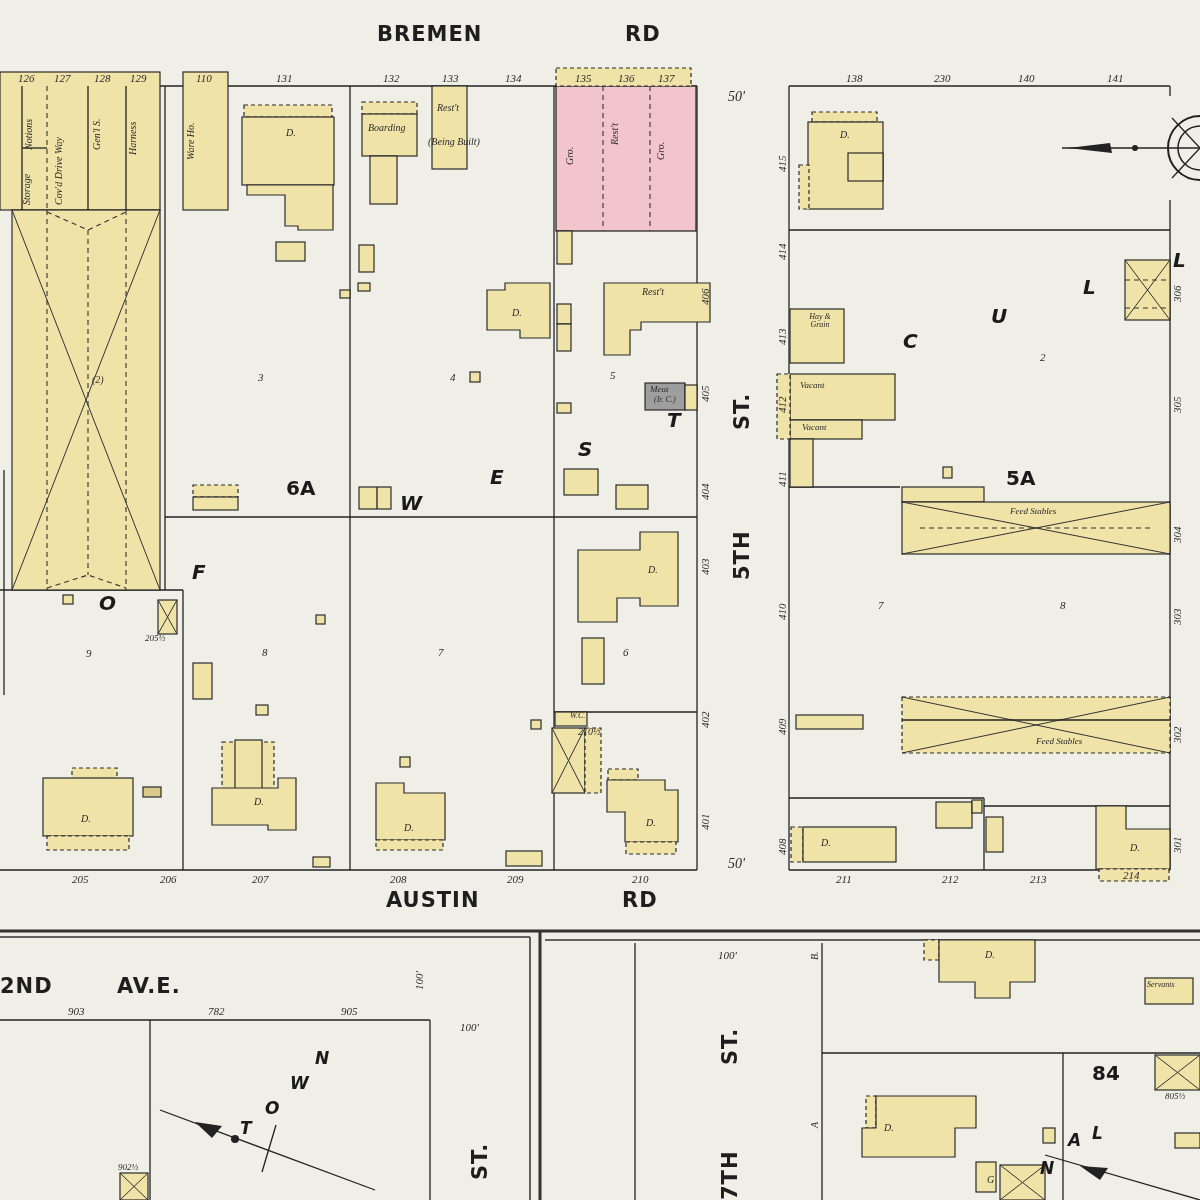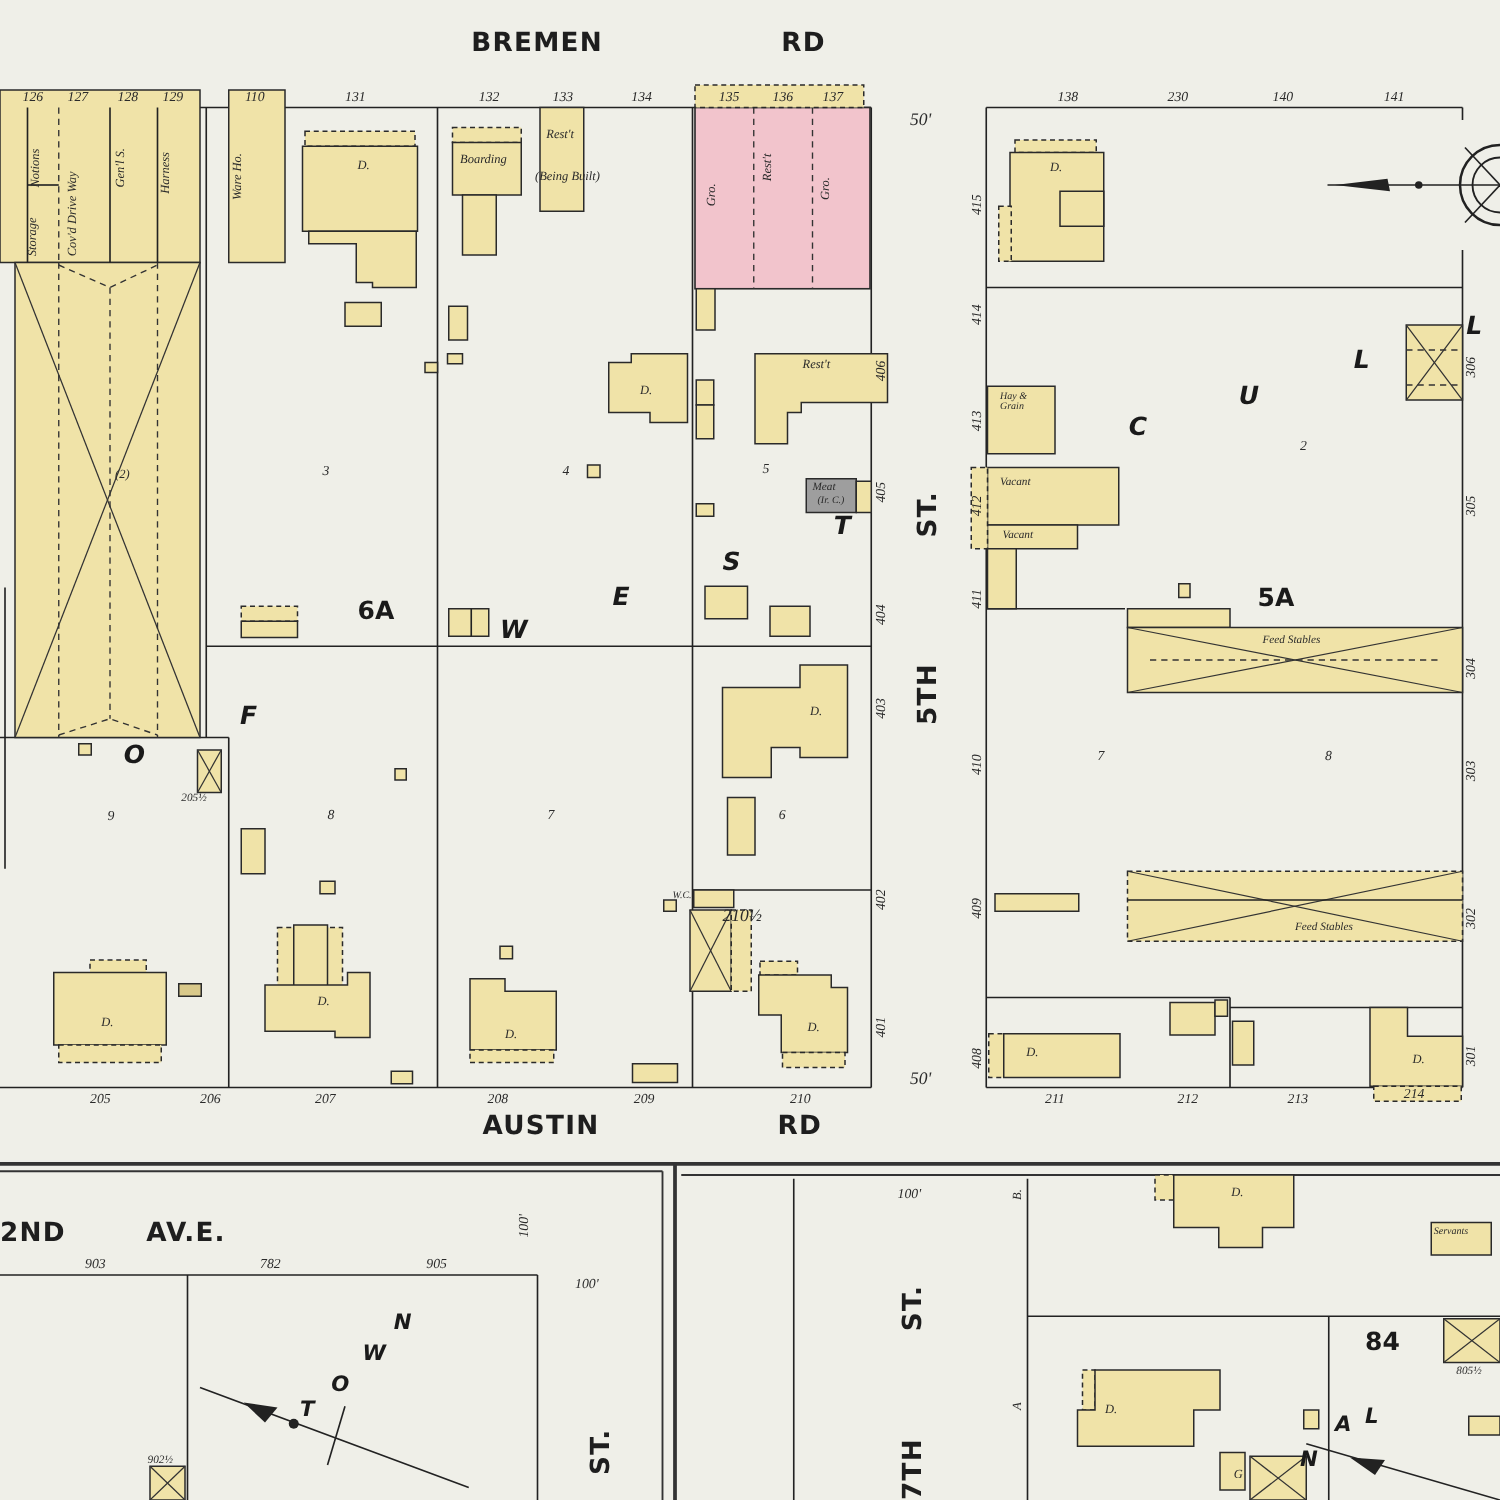--- a/index.html
+++ b/index.html
@@ -1,17 +1,17 @@
 <!DOCTYPE html>
 <html><head>
 <meta charset="utf-8">
 <style>
   html,body{margin:0;padding:0;}
   body{width:1200px;height:1200px;background:#efefe8;position:relative;overflow:hidden;font-family:"Liberation Sans",sans-serif;color:#1c1c1c;}
-  .map{position:absolute;left:0;top:0;width:1200px;height:860px;}
+  .map{position:absolute;left:0;top:0;width:1200px;height:860px;text-align:center;}
   .lbl{position:absolute;white-space:nowrap;line-height:1;}
   .street{font-family:"DejaVu Sans",sans-serif;font-weight:bold;font-size:21px;letter-spacing:1px;color:#1e1e1e;}
   .hand{font-family:"Liberation Serif",serif;font-style:italic;font-size:11px;color:#2a2a2a;}
   .bigletter{font-family:"DejaVu Sans",sans-serif;font-weight:bold;font-size:20px;font-style:italic;color:#1a1a1a;}
   .blocknum{font-family:"DejaVu Sans",sans-serif;font-weight:bold;font-size:20px;color:#1a1a1a;}
   .vert{transform-origin:left top;transform:rotate(-90deg);}
   .use{font-family:"Liberation Serif",serif;font-style:italic;font-size:10px;color:#2a2a2a;}
 </style>
 </head>
 <body>
@@ -327,21 +327,21 @@
   <span class="lbl hand" style="left:341px;top:1006px">905</span>
   <span class="lbl hand" style="left:118px;top:1163px;font-size:9px">902½</span>
   <span class="lbl hand" style="left:1165px;top:1092px;font-size:9px">805½</span>
 
   <span class="lbl hand" style="left:728px;top:90px;font-size:14px">50'</span>
   <span class="lbl hand" style="left:728px;top:857px;font-size:14px">50'</span>
   <span class="lbl hand vert" style="left:414px;top:990px">100'</span>
   <span class="lbl hand" style="left:460px;top:1022px">100'</span>
   <span class="lbl hand" style="left:718px;top:950px">100'</span>
   <span class="lbl hand" style="left:145px;top:634px;font-size:9px">205½</span>
-  <span class="lbl hand" style="left:578px;top:727px;font-size:14px">210½</span>
+  <span class="lbl hand" style="left:578px;top:727px;font-size:10px">210½</span>
 
   <span class="lbl use vert" style="left:22px;top:205px">Storage</span>
   <span class="lbl use vert" style="left:24px;top:150px">Notions</span>
   <span class="lbl use vert" style="left:54px;top:205px">Cov'd Drive Way</span>
   <span class="lbl use vert" style="left:92px;top:150px">Gen'l S.</span>
   <span class="lbl use vert" style="left:128px;top:155px">Harness</span>
   <span class="lbl use vert" style="left:186px;top:160px">Ware Ho.</span>
   <span class="lbl use" style="left:286px;top:128px">D.</span>
   <span class="lbl use" style="left:368px;top:123px">Boarding</span>
   <span class="lbl use" style="left:437px;top:103px">Rest't</span>
@@ -349,21 +349,21 @@
   <span class="lbl use vert" style="left:565px;top:165px">Gro.</span>
   <span class="lbl use vert" style="left:610px;top:145px">Rest't</span>
   <span class="lbl use vert" style="left:656px;top:160px">Gro.</span>
   <span class="lbl use" style="left:512px;top:308px">D.</span>
   <span class="lbl use" style="left:642px;top:287px">Rest't</span>
   <span class="lbl use" style="left:650px;top:385px;font-size:9px">Meat</span>
   <span class="lbl use" style="left:654px;top:396px;font-size:8px">(Ir. C.)</span>
   <span class="lbl use" style="left:92px;top:375px">(2)</span>
   <span class="lbl use" style="left:648px;top:565px">D.</span>
   <span class="lbl use" style="left:646px;top:818px">D.</span>
-  <span class="lbl use" style="left:538px;top:712px;font-size:8px">W.C.</span>
+  <span class="lbl use" style="left:570px;top:712px;font-size:8px">W.C.</span>
   <span class="lbl use" style="left:404px;top:823px">D.</span>
   <span class="lbl use" style="left:254px;top:797px">D.</span>
   <span class="lbl use" style="left:81px;top:814px">D.</span>
   <span class="lbl use" style="left:840px;top:130px">D.</span>
   <span class="lbl use" style="left:800px;top:313px;font-size:8px;width:40px;white-space:normal">Hay &amp; Grain</span>
   <span class="lbl use" style="left:800px;top:381px;font-size:9px">Vacant</span>
   <span class="lbl use" style="left:802px;top:423px;font-size:9px">Vacant</span>
   <span class="lbl use" style="left:1010px;top:507px;font-size:9px">Feed Stables</span>
   <span class="lbl use" style="left:1036px;top:737px;font-size:9px">Feed Stables</span>
   <span class="lbl use" style="left:821px;top:838px">D.</span>

